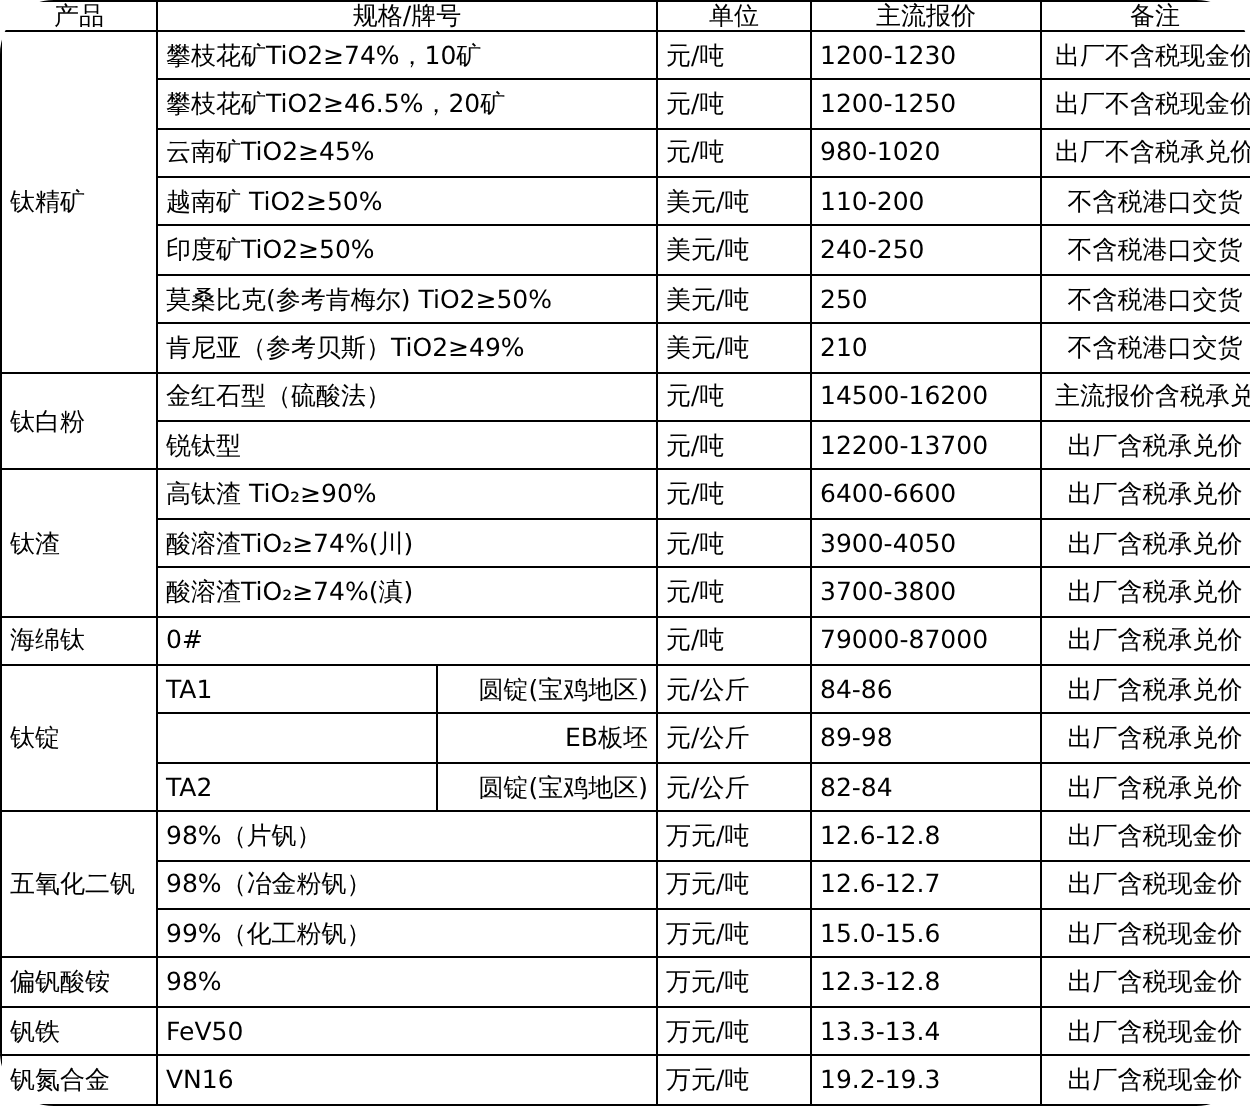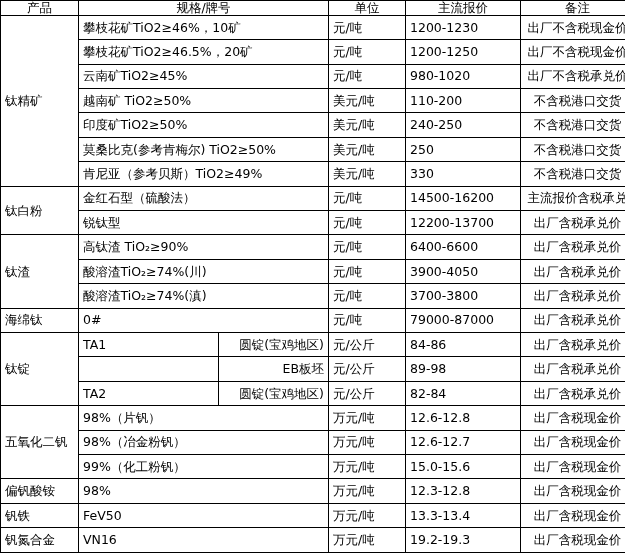--- a/index.html
+++ b/index.html
@@ -10,20 +10,21 @@
   body {
     font-family: "DejaVu Sans", "Liberation Sans", sans-serif;
     font-size: 12px;
     color: #000000;
   }
   #sheet {
     width: 625px;
     height: 553px;
     box-sizing: border-box;
     overflow: hidden;
+    border-radius: 27px;
   }
   table.price-table {
     border-collapse: collapse;
     table-layout: fixed;
     width: 625px;
     height: 553px;
   }
   table.price-table td,
   table.price-table th {
     border: 1px solid #000000;
@@ -88,21 +89,21 @@
         <th class="hdr">产品</th>
         <th class="hdr" colspan="2">规格/牌号</th>
         <th class="hdr">单位</th>
         <th class="hdr">主流报价</th>
         <th class="hdr">备注</th>
       </tr>
     </thead>
     <tbody id="tbody">
         <tr>
           <td class="cat" rowspan="7">钛精矿</td>
-          <td class="spec" colspan="2">攀枝花矿TiO2≥46%，10矿</td>
+          <td class="spec" colspan="2">攀枝花矿TiO2≥74%，10矿</td>
           <td class="unit">元/吨</td>
           <td class="price">1200-1230</td>
           <td class="note">出厂不含税现金价</td>
         </tr>
         <tr>
           <td class="spec" colspan="2">攀枝花矿TiO2≥46.5%，20矿</td>
           <td class="unit">元/吨</td>
           <td class="price">1200-1250</td>
           <td class="note">出厂不含税现金价</td>
         </tr>
@@ -126,21 +127,21 @@
         </tr>
         <tr>
           <td class="spec" colspan="2">莫桑比克(参考肯梅尔) TiO2≥50%</td>
           <td class="unit">美元/吨</td>
           <td class="price">250</td>
           <td class="note">不含税港口交货</td>
         </tr>
         <tr>
           <td class="spec" colspan="2">肯尼亚（参考贝斯）TiO2≥49%</td>
           <td class="unit">美元/吨</td>
-          <td class="price">330</td>
+          <td class="price">210</td>
           <td class="note">不含税港口交货</td>
         </tr>
         <tr>
           <td class="cat" rowspan="2">钛白粉</td>
           <td class="spec" colspan="2">金红石型（硫酸法）</td>
           <td class="unit">元/吨</td>
           <td class="price">14500-16200</td>
           <td class="note">主流报价含税承兑</td>
         </tr>
         <tr>

